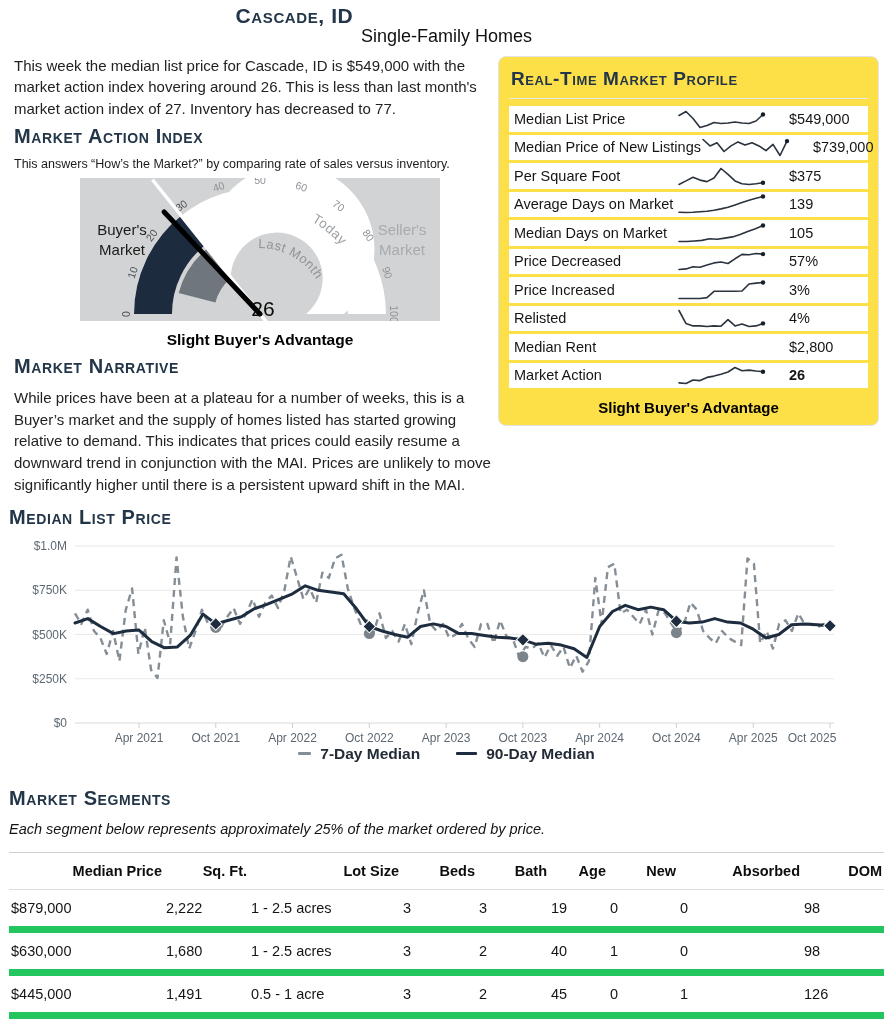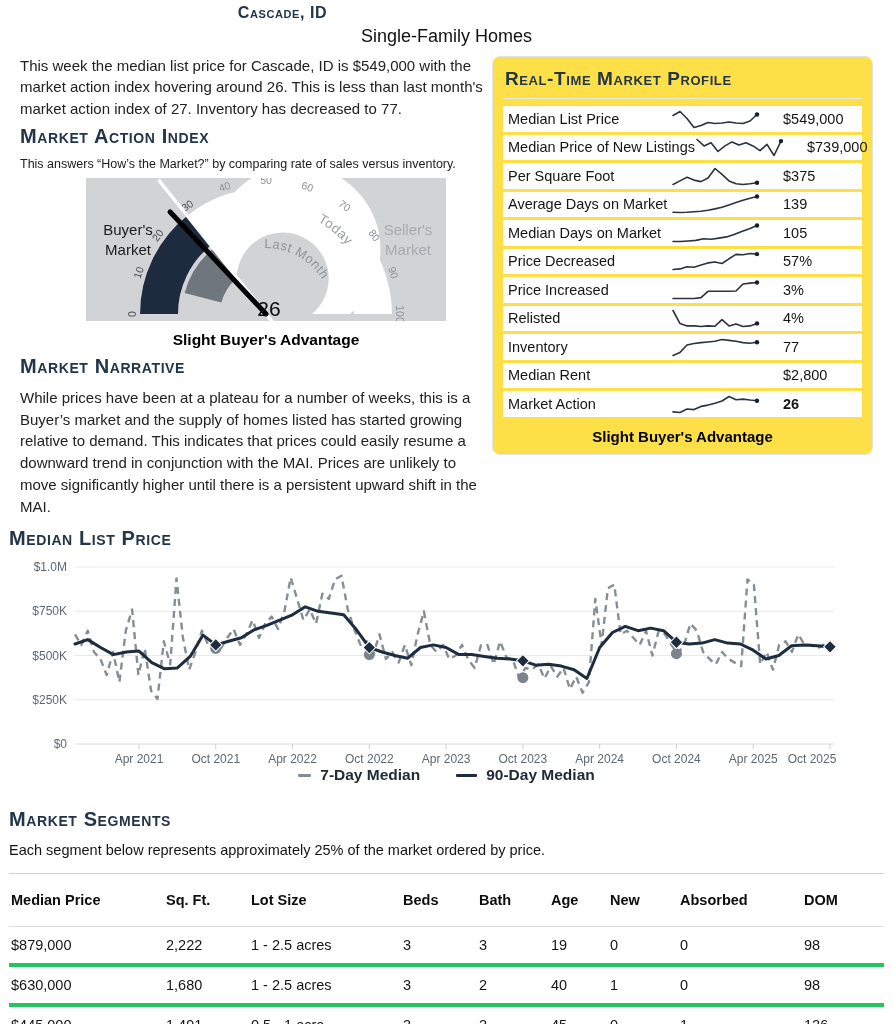--- a/index.html
+++ b/index.html
@@ -3,24 +3,24 @@
 <meta charset="utf-8">
 <style>
   html,body{margin:0;padding:0;}
   body{
     width:893px;height:1024px;overflow:hidden;background:#fff;
     font-family:"Liberation Sans",sans-serif;color:#222;position:relative;
   }
   .sc{font-variant:small-caps;font-weight:700;color:#233548;letter-spacing:.6px;}
   
   .hdr{position:relative;height:47px;}
-  .page-title{position:absolute;left:0;top:4px;width:565px;text-align:center;font-size:16px;}
+  .page-title{position:absolute;left:12px;top:4px;width:565px;text-align:center;font-size:21px;}
   .page-subtitle{position:absolute;left:0;top:26px;width:893px;text-align:center;font-size:18px;color:#101010;}
   
-  .top{display:flex;align-items:flex-start;padding:0 20px;}
+  .top{display:flex;align-items:flex-start;padding:0 14px;}
   .left-col{width:494px;}
   .intro{font-size:15px;line-height:1.42;margin:8px 0 0;}
   h2.section{font-size:20px;margin:6px 0 0;font-weight:700;}
   .mai-desc{font-size:12.5px;margin:9px 0 7px;color:#1c1c1c;}
   .gauge-wrap{margin-left:66px;width:360px;}
   .gauge-caption{text-align:center;font-weight:700;font-size:15.5px;margin-top:6px;color:#000;}
   .narrative{font-size:15px;line-height:1.45;margin:9px 0 0;}
   
   .panel{width:359px;margin-left:auto;margin-top:9px;background:#fde047;border:1px solid #e1e3e6;
          border-radius:8px;padding:8px 10px 5px;}
@@ -35,25 +35,25 @@
   
   .chart-section{margin-top:10px;}
   .chart-section h2{margin-left:9px;}
   #chart{display:block;margin-top:4px;}
   .legend{display:flex;justify-content:center;gap:36px;font-weight:700;font-size:15.5px;
           color:#222b36;margin-top:0px;align-items:center;}
   .legend .item{display:flex;align-items:center;}
   .legend .bar{display:inline-block;height:3px;border-radius:1px;margin-right:9px;}
   
   .segments{padding:0 9px;margin-top:24px;}
-  .seg-desc{font-size:14.5px;margin:11px 0 15px;color:#141414;}
+  .seg-desc{font-size:14.5px;margin:11px 0 15px;color:#141414;font-style:italic;}
   table{width:100%;border-collapse:collapse;font-size:14.5px;}
-  thead th{text-align:left;font-weight:700;border-top:1px solid #cfcfcf;border-bottom:1px solid #dedede;
-           padding:18px 2px;color:#0d0d0d;}
-  tbody td{border-bottom:4px solid #22c55e;padding:10px 2px;color:#151515;}
+  thead th{text-align:right;font-weight:700;border-top:1px solid #cfcfcf;border-bottom:1px solid #dedede;
+           padding:10px 2px;color:#0d0d0d;}
+  tbody td{border-bottom:7px solid #22c55e;padding:10px 2px;color:#151515;}
 </style>
 </head>
 <body>
 
 <div class="hdr">
   <div class="page-title sc">Cascade, ID</div>
   <div class="page-subtitle">Single-Family Homes</div>
 </div>
 
 <div class="top">
@@ -156,28 +156,20 @@
           </svg>
           <span class="val">3%</span>
         </div>
         <div class="prow">
           <span class="lbl">Relisted</span>
           <svg width="95" height="24">
             <polyline points="2.0,4.5 9.0,17.6 16.0,19.9 23.0,19.9 30.0,20.5 37.0,19.9 44.0,20.2 51.0,13.6 58.0,19.9 65.0,17.9 72.0,20.5 79.0,19.9 86.0,17.4" fill="none" stroke="#2a333e" stroke-width="1.6" stroke-linejoin="round" stroke-linecap="round"></polyline>
             <circle cx="86.0" cy="17.4" r="2.2" fill="#141f2b"></circle>
           </svg>
           <span class="val">4%</span>
-        </div>
-        <div class="prow">
-          <span class="lbl">Inventory</span>
-          <svg width="95" height="24">
-            <polyline points="2.0,20.5 9.0,17.4 16.0,10.0 23.0,8.5 30.0,7.6 37.0,7.0 44.0,6.3 51.0,4.5 58.0,5.4 65.0,6.3 72.0,7.6 79.0,8.2 86.0,7.3" fill="none" stroke="#2a333e" stroke-width="1.6" stroke-linejoin="round" stroke-linecap="round"></polyline>
-            <circle cx="86.0" cy="7.3" r="2.2" fill="#141f2b"></circle>
-          </svg>
-          <span class="val">77</span>
         </div>
         <div class="prow">
           <span class="lbl">Median Rent</span>
           <svg width="95" height="24"></svg>
           <span class="val">$2,800</span>
         </div>
         <div class="prow">
           <span class="lbl">Market Action</span>
           <svg width="95" height="24">
             <polyline points="2.0,19.9 9.0,20.5 16.0,17.0 23.0,17.6 30.0,14.4 37.0,13.1 44.0,11.2 51.0,9.0 58.0,4.5 65.0,7.7 72.0,7.1 79.0,8.0 86.0,8.7" fill="none" stroke="#2a333e" stroke-width="1.6" stroke-linejoin="round" stroke-linecap="round"></polyline>

